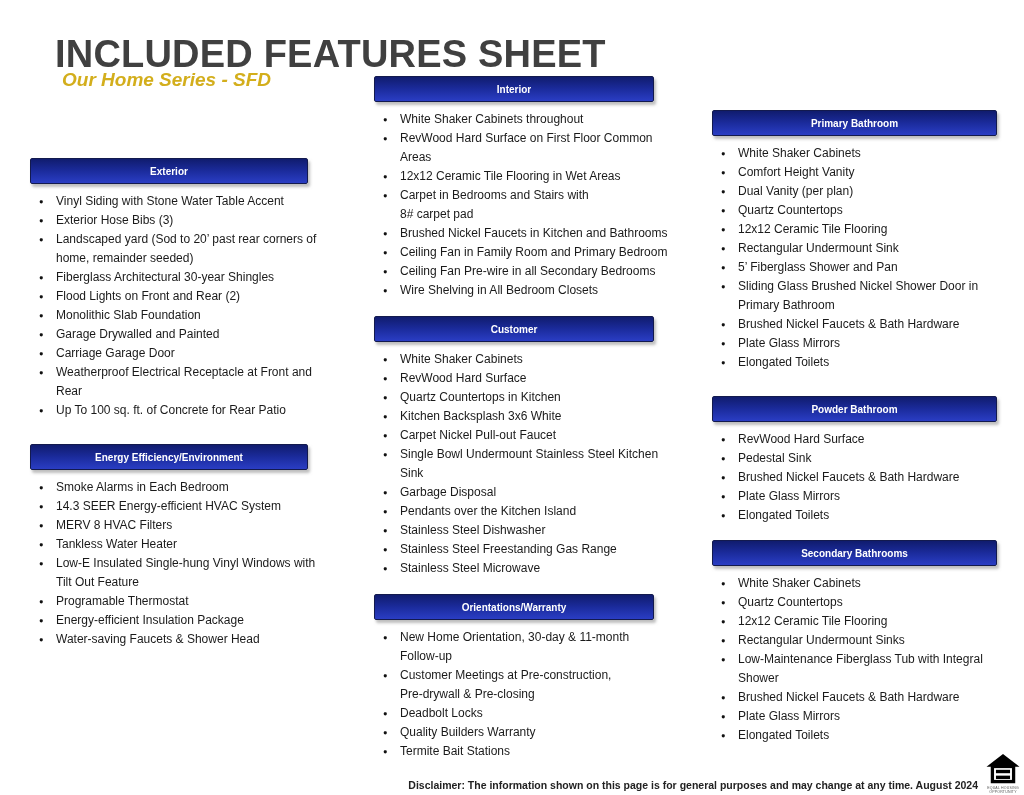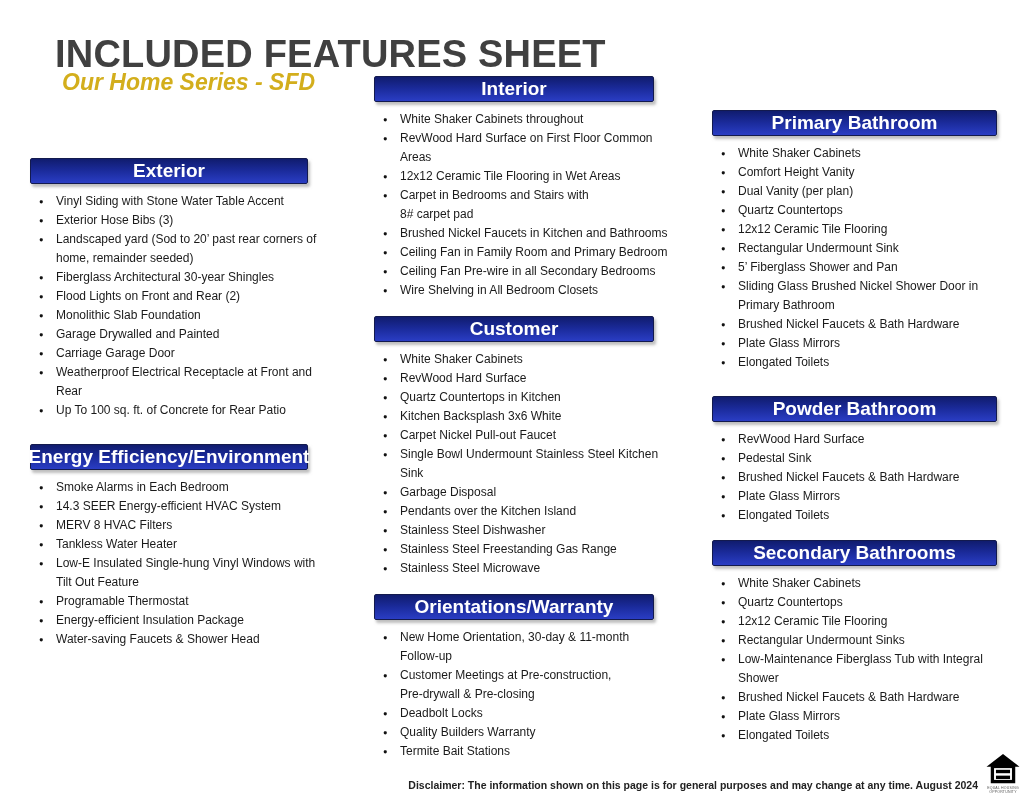--- a/index.html
+++ b/index.html
@@ -9,34 +9,34 @@
     font-family:"Liberation Sans", sans-serif;
     color:#1a1a1a;
   }
   .page-title{
     position:absolute;left:55px;top:8px;
     font-size:38px;font-weight:800;letter-spacing:0.2px;
     color:#404040;white-space:nowrap;
   }
   .page-subtitle{
     position:absolute;left:62px;top:69px;
-    font-size:23px;font-weight:700;font-style:italic;
+    font-size:19px;font-weight:700;font-style:italic;
     color:#d3ae1c;white-space:nowrap;
   }
   .section{position:absolute;}
   .section-header{
     height:24px;
     background:linear-gradient(180deg,#101c6e 0%,#1b2b9c 50%,#2a3dc4 100%);
     border:1px solid #131a4e;
     border-radius:2px;
     box-shadow:2px 3px 3px rgba(125,125,125,0.5);
     display:flex;align-items:center;justify-content:center;
   }
   .section-title{
-    color:#ffffff;font-weight:700;font-size:19px;white-space:nowrap;
+    color:#ffffff;font-weight:700;font-size:10px;white-space:nowrap;
   }
   ul.features{
     list-style:none;margin:8px 0 0 0;padding:0;width:320px;
   }
   ul.features li{
     position:relative;
     padding-left:26px;
     font-size:12px;line-height:19px;
     white-space:pre-line;
     color:#1a1a1a;

